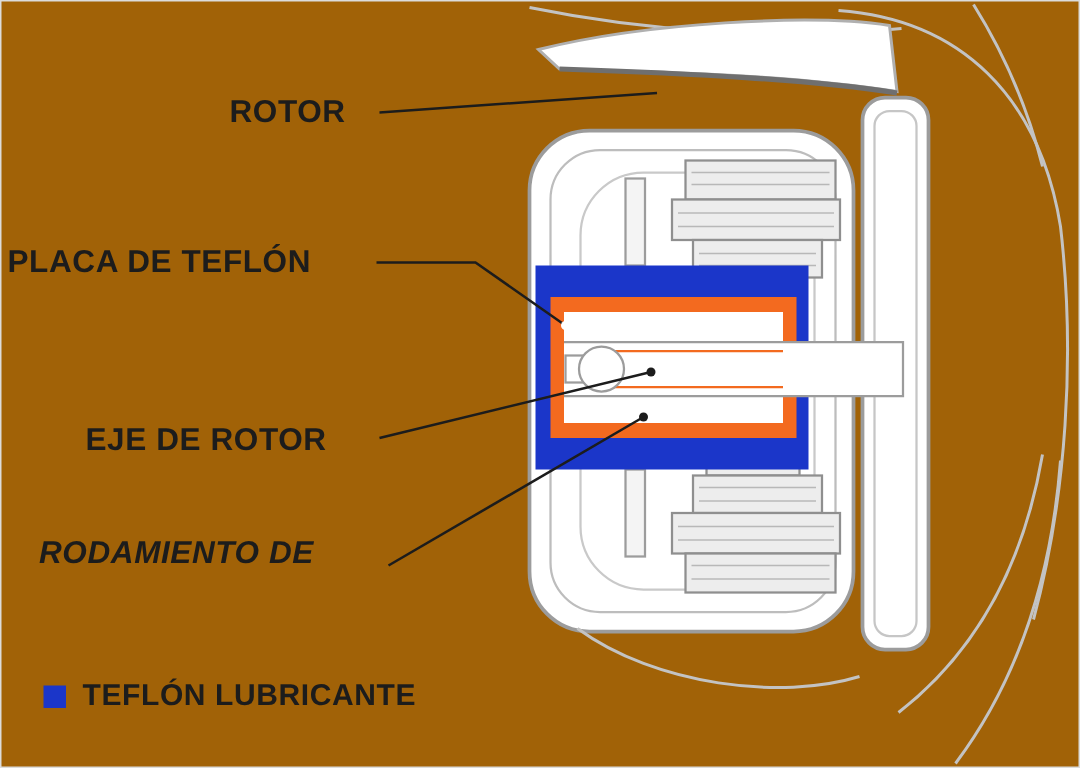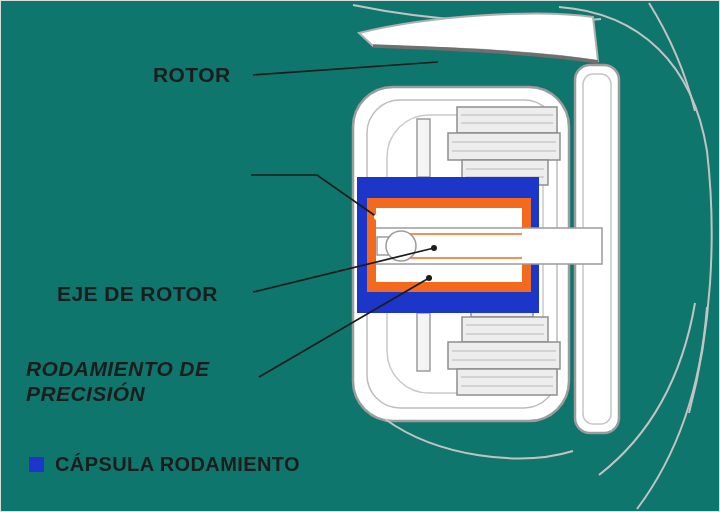--- a/index.html
+++ b/index.html
@@ -1,17 +1,17 @@
 <!DOCTYPE html>
 <html><head>
 <meta charset="utf-8">
 <style>
   html,body { margin:0; padding:0; background:#ffffff; }
   .stage {
-    position:relative; width:720px; height:512px; background:#0f766e;
+    position:relative; width:720px; height:512px; background:#a16207;
     overflow:hidden; box-sizing:border-box; border:1px solid #dcdcdc;
     font-family:"Liberation Sans", sans-serif;
   }
   .diagram-svg { position:absolute; left:0; top:0; width:720px; height:512px; }
   .label {
     position:absolute; font-weight:700; font-size:21px; letter-spacing:.4px;
     color:#1c1c1c; white-space:nowrap; line-height:1.18;
   }
   .label-rotor      { left:152px; top:62px; }
   .label-placa      { left:4px;   top:162px; }
@@ -100,26 +100,26 @@
       <path d="M 250,174 L 316,174 L 376,216"></path>
       <path d="M 252,291 L 433,247"></path>
       <path d="M 258,376 L 428,277"></path>
     </g>
     <circle cx="376" cy="216" r="3" fill="#ffffff"></circle>
     <circle cx="433" cy="247" r="3" fill="#1c1c1c"></circle>
     <circle cx="428" cy="277" r="3" fill="#1c1c1c"></circle>
   </svg>
 
   <div class="label label-rotor">ROTOR</div>
+  <div class="label label-placa">PLACA DE TEFLÓN</div>
   <div class="label label-eje">EJE DE ROTOR</div>
   <div class="label label-rodamiento">
     <div>RODAMIENTO DE</div>
-    <div>PRECISIÓN</div>
   </div>
 
   <div class="legend">
     <div class="legend-row">
       <span class="legend-swatch" style="background: rgb(27, 54, 201);"></span>
-      <span class="legend-label">CÁPSULA RODAMIENTO</span>
+      <span class="legend-label">TEFLÓN LUBRICANTE</span>
     </div>
   </div>
 
 </div>
 
 </body></html>

